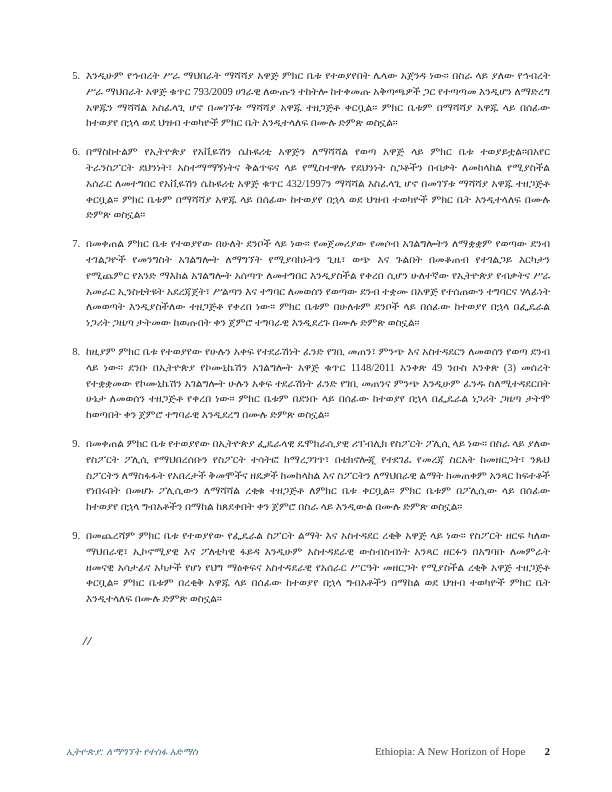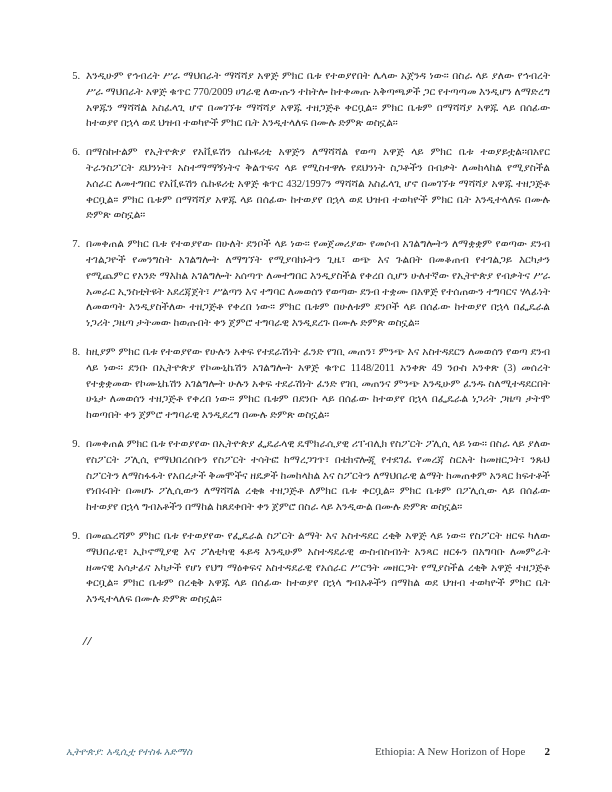--- a/index.html
+++ b/index.html
@@ -82,21 +82,21 @@
 </style>
 </head>
 <body>
 
 <div class="page">
 
   <div class="content">
 
     <div class="item">
       <span class="num">5.</span>
-      <span class="txt">እንዲሁም የኅብረት ሥራ ማህበራት ማሻሻያ አዋጅ ምክር ቤቱ የተወያየበት ሌላው አጀንዳ ነው፡፡ በስራ ላይ ያለው የኅብረት ሥራ ማህበራት አዋጅ ቁጥር 770/2009 ሀገራዊ ለውጡን ተከትሎ ከተቀመጡ አቅጣጫዎች ጋር የተጣጣመ እንዲሆን ለማድረግ አዋጁን ማሻሻል አስፈላጊ ሆኖ በመገኘቱ ማሻሻያ አዋጁ ተዘጋጅቶ ቀርቧል፡፡ ምክር ቤቱም በማሻሻያ አዋጁ ላይ በሰፊው ከተወያየ በኋላ ወደ ህዝብ ተወካዮች ምክር ቤት እንዲተላለፍ በሙሉ ድምጽ ወስኗል፡፡</span>
+      <span class="txt">እንዲሁም የኅብረት ሥራ ማህበራት ማሻሻያ አዋጅ ምክር ቤቱ የተወያየበት ሌላው አጀንዳ ነው፡፡ በስራ ላይ ያለው የኅብረት ሥራ ማህበራት አዋጅ ቁጥር 793/2009 ሀገራዊ ለውጡን ተከትሎ ከተቀመጡ አቅጣጫዎች ጋር የተጣጣመ እንዲሆን ለማድረግ አዋጁን ማሻሻል አስፈላጊ ሆኖ በመገኘቱ ማሻሻያ አዋጁ ተዘጋጅቶ ቀርቧል፡፡ ምክር ቤቱም በማሻሻያ አዋጁ ላይ በሰፊው ከተወያየ በኋላ ወደ ህዝብ ተወካዮች ምክር ቤት እንዲተላለፍ በሙሉ ድምጽ ወስኗል፡፡</span>
     </div>
 
     <div class="item">
       <span class="num">6.</span>
       <span class="txt">በማስከተልም የኢትዮጵያ የአቪዬሽን ሴኩዩሪቲ አዋጅን ለማሻሻል የወጣ አዋጅ ላይ ምክር ቤቱ ተወያይቷል፡፡በአየር ትራንስፖርት ደህንነት፣ አስተማማኝነትና ቅልጥፍና ላይ የሚስተዋሉ የደህንነት ስጋቶችን በብቃት ለመከላከል የሚያስችል አሰራር ለመተግበር የአቪዬሽን ሴኩዩሪቲ አዋጅ ቁጥር 432/1997ን ማሻሻል አስፈላጊ ሆኖ በመገኘቱ ማሻሻያ አዋጁ ተዘጋጅቶ ቀርቧል፡፡ ምክር ቤቱም በማሻሻያ አዋጁ ላይ በሰፊው ከተወያየ በኋላ ወደ ህዝብ ተወካዮች ምክር ቤት እንዲተላለፍ በሙሉ ድምጽ ወስኗል፡፡</span>
     </div>
 
     <div class="item">
       <span class="num">7.</span>
       <span class="txt">በመቀጠል ምክር ቤቱ የተወያየው በሁለት ደንቦች ላይ ነው፡፡ የመጀመሪያው የመሶብ አገልግሎትን ለማቋቋም የወጣው ደንብ ተገልጋዮች የመንግስት አገልግሎት ለማግኘት የሚያባክኑትን ጊዜ፣ ወጭ እና ጉልበት በመቆጠብ የተገልጋይ እርካታን የሚጨምር የአንድ ማእከል አገልግሎት አሰጣጥ ለመተግበር እንዲያስችል የቀረበ ሲሆን ሁለተኛው የኢትዮጵያ የብቃትና ሥራ አመራር ኢንስቲትዩት አደረጃጀት፣ ሥልጣን እና ተግባር ለመወሰን የወጣው ደንብ ተቋሙ በአዋጅ የተሰጠውን ተግባርና ሃላፊነት ለመወጣት እንዲያስችለው ተዘጋጅቶ የቀረበ ነው፡፡ ምክር ቤቱም በሁለቱም ደንቦች ላይ በሰፊው ከተወያየ በኋላ በፌዴራል ነጋሪት ጋዜጣ ታትመው ከወጡበት ቀን ጀምሮ ተግባራዊ እንዲደረጉ በሙሉ ድምጽ ወስኗል፡፡</span>
@@ -115,20 +115,20 @@
     <div class="item">
       <span class="num">9.</span>
       <span class="txt">በመጨረሻም ምክር ቤቱ የተወያየው የፌዴራል ስፖርት ልማት እና አስተዳደር ረቂቅ አዋጅ ላይ ነው፡፡ የስፖርት ዘርፍ ካለው ማህበራዊ፣ ኢኮኖሚያዊ እና ፖለቲካዊ ፋይዳ እንዲሁም አስተዳደራዊ ውስብስብነት አንጻር ዘርፉን በአግባቡ ለመምራት ዘመናዊ አሳታፊና አካታች የሆነ የህግ ማዕቀፍና አስተዳደራዊ የአሰራር ሥርዓት መዘርጋት የሚያስችል ረቂቅ አዋጅ ተዘጋጅቶ ቀርቧል፡፡ ምክር ቤቱም በረቂቅ አዋጁ ላይ በሰፊው ከተወያየ በኋላ ግብአቶችን በማከል ወደ ህዝብ ተወካዮች ምክር ቤት እንዲተላለፍ በሙሉ ድምጽ ወስኗል፡፡</span>
     </div>
 
     <div class="end-mark">//</div>
 
   </div>
 
   <div class="footer">
-    <span class="footer-left">ኢትዮጵያ: አዲሲቷ የተስፋ አድማስ</span>
+    <span class="footer-left">ኢትዮጵያ: ለማግኘት የተስፋ አድማስ</span>
     <span class="footer-right">
       <span class="footer-title">Ethiopia: A New Horizon of Hope</span>
       <span class="footer-page">2</span>
     </span>
   </div>
 
 </div>
 
 </body></html>

